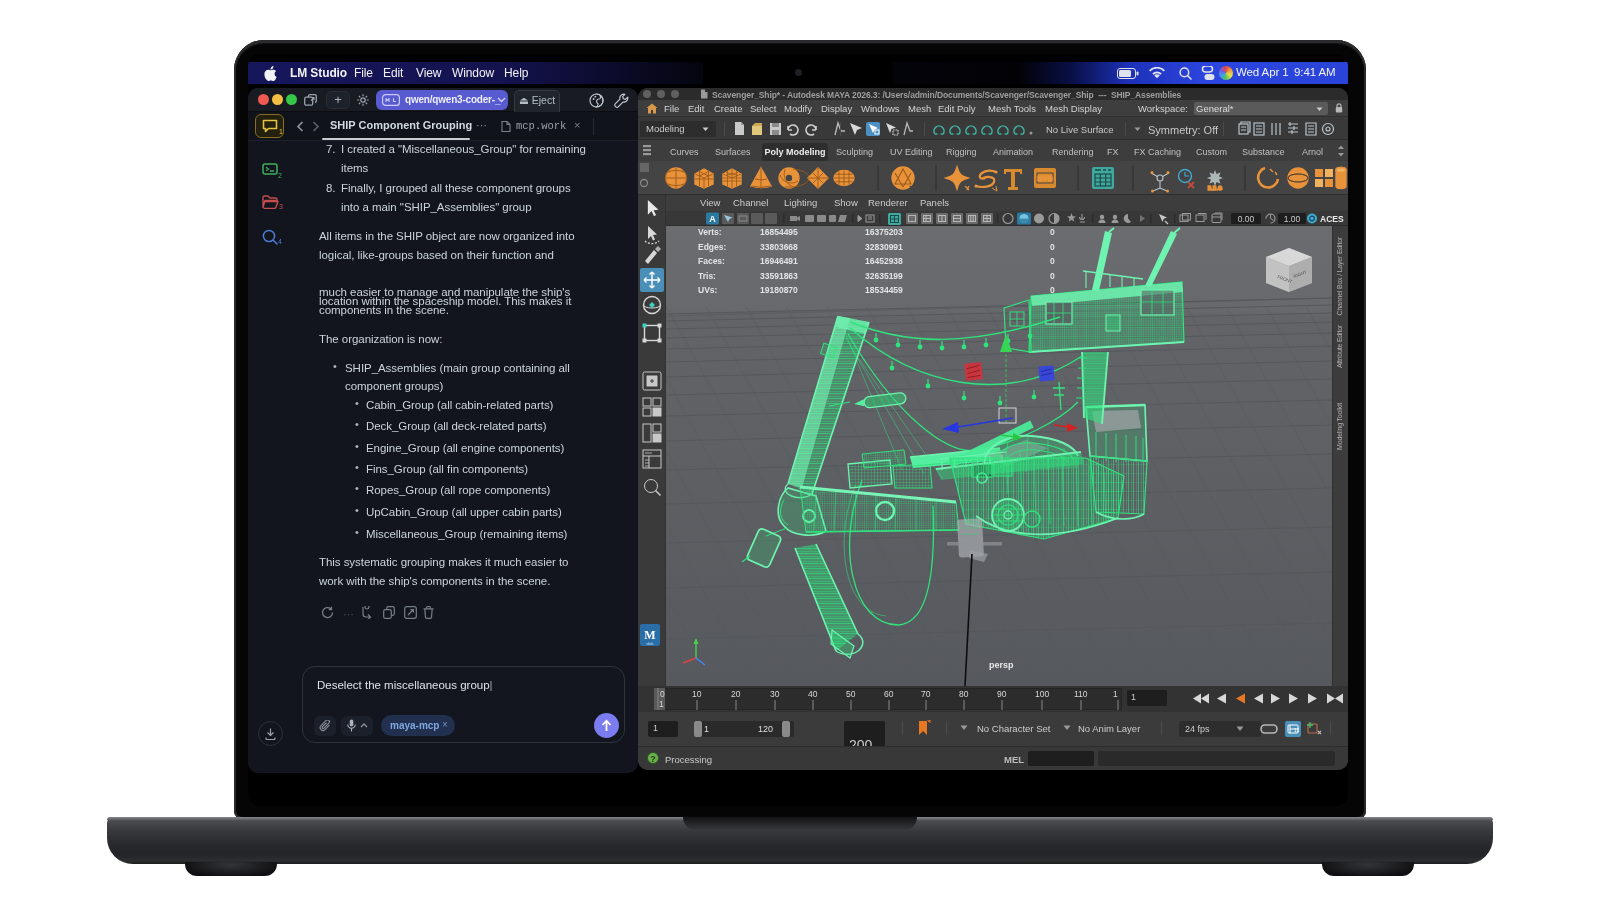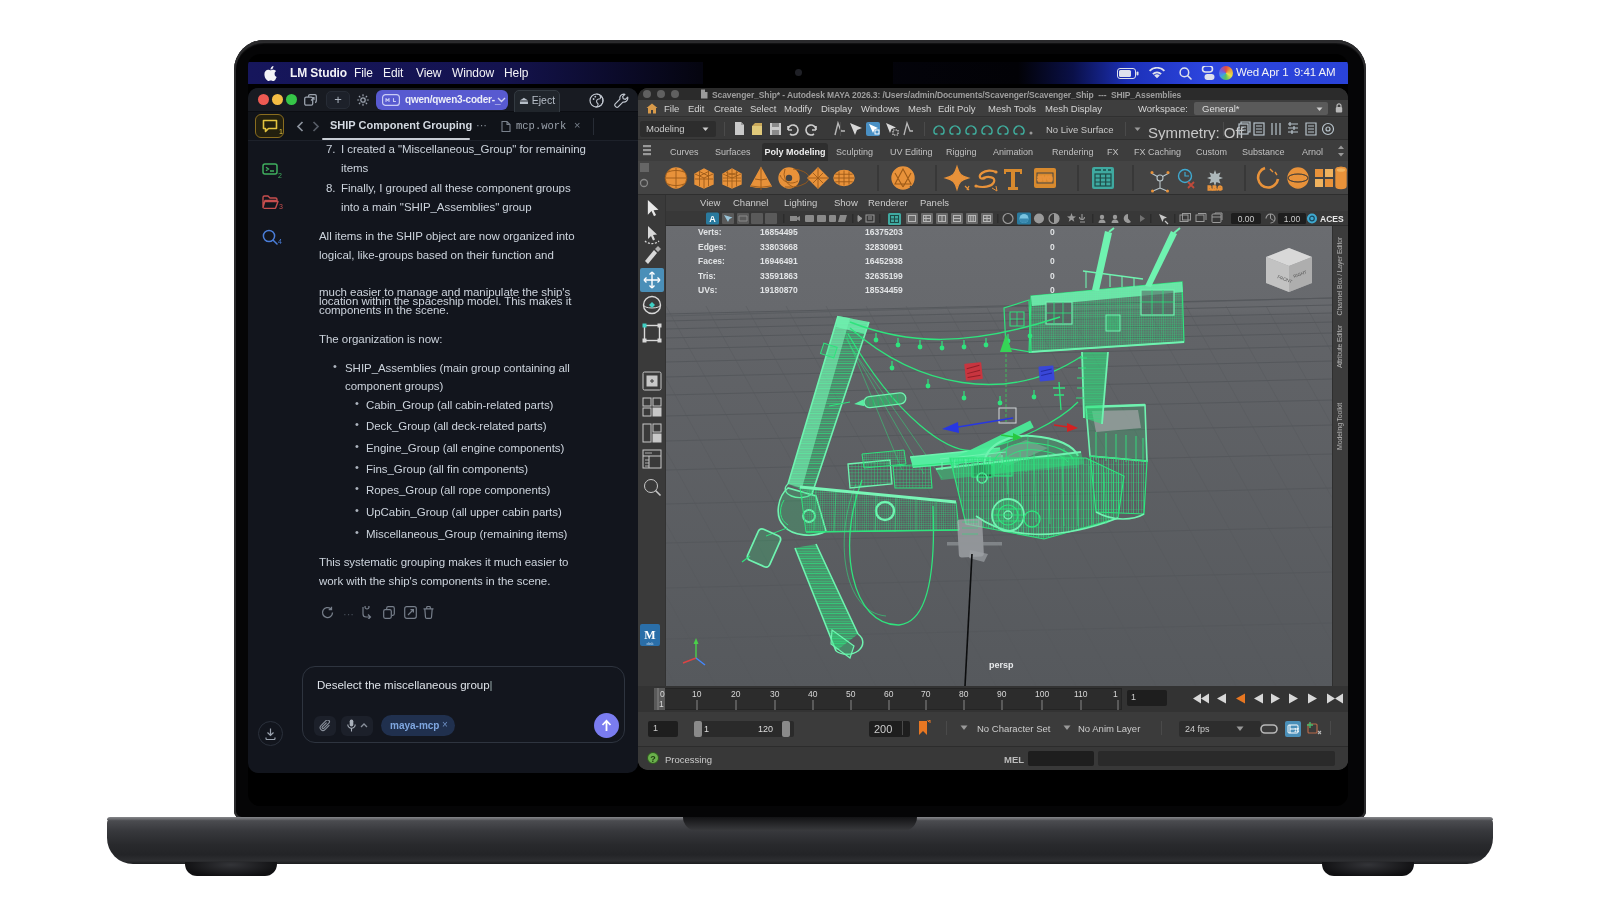--- a/index.html
+++ b/index.html
@@ -247,21 +247,21 @@
           <span class="mm" style="left:76px;">Create</span>
           <span class="mm" style="left:112px;">Select</span>
           <span class="mm" style="left:146px;">Modify</span>
           <span class="mm" style="left:183px;">Display</span>
           <span class="mm" style="left:223px;">Windows</span>
           <span class="mm" style="left:270px;">Mesh</span>
           <span class="mm" style="left:300px;">Edit Poly</span>
           <span class="mm" style="left:350px;">Mesh Tools</span>
           <span class="mm" style="left:407px;">Mesh Display</span>
         <span class="mm" style="left:500px;">Workspace:</span>
-        <span class="abs" style="left:556px;top:2px;width:134px;height:13px;background:#5a5a5a;border-radius:2px;font-size:9.5px;color:#ddd;padding:1px 8px;">General*</span>
+        <span class="abs" style="left:556px;top:2px;width:134px;height:13px;background:#5a5a5a;border-radius:2px;font-size:9.5px;color:#ddd;padding:1px 2px;">General*</span>
         <svg class="abs" style="left:678px;top:7px;" width="7" height="5" viewBox="0 0 7 5">
             <path d="M0.5 0.5 L3.5 4 L6.5 0.5" fill="#ccc"></path>
           </svg>
         <svg class="abs" style="left:697px;top:3px;" width="8" height="10" viewBox="0 0 8 10">
             <rect x="0.8" y="4" width="6.4" height="5.5" rx="1" fill="#b8b8b8"></rect>
             <path d="M2 4 V2.8 a2 2 0 0 1 4 0 V4" fill="none" stroke="#b8b8b8" stroke-width="1.2"></path>
           </svg>
       </div>
       <div class="abs" style="left:0;top:30px;width:710px;height:22px;background:#393939;border-bottom:1px solid #2e2e2e;">
         <span class="abs" style="left:2px;top:3px;width:76px;height:16px;background:#2d2d2d;border-radius:2px;font-size:9.5px;color:#ccc;padding:2px 6px;">Modeling</span>
@@ -301,21 +301,21 @@
             <path d="M67 13 a5 5 0 1 1 8 0 M67 13 h2.5 M72.5 13 H75"></path>
             <path d="M83 13 a5 5 0 1 1 8 0 M83 13 h2.5 M88.5 13 H91"></path>
           </g>
           <circle cx="99" cy="12" r="1.5" fill="#999"></circle>
         </svg>
         <span class="abs" style="left:408px;top:6px;font-size:9.5px;color:#c8c8c8;">No Live Surface</span>
         <span class="msep" style="left:487px;"></span>
         <svg class="abs" style="left:496px;top:9px;" width="7" height="5" viewBox="0 0 7 5">
             <path d="M0.5 0.5 L3.5 4 L6.5 0.5" fill="#999"></path>
           </svg>
-        <span class="abs" style="left:510px;top:6px;font-size:15px;color:#c8c8c8;">Symmetry: Off</span>
+        <span class="abs" style="left:510px;top:6px;font-size:11px;color:#c8c8c8;">Symmetry: Off</span>
         <span class="msep" style="left:585px;"></span>
         <svg class="abs" style="left:600px;top:3px;" width="100" height="16" viewBox="0 0 100 16">
           <g stroke="#b8c4cc" stroke-width="1.2" fill="none">
             <rect x="1" y="3" width="9" height="10"></rect>
               <path d="M3 3 V1 h9 v10 h-2"></path>
               <path d="M3 6 h5 M3 9 h5"></path>
             <rect x="16" y="2" width="10" height="12"></rect>
               <path d="M18 5 h6 M18 8 h6 M18 11 h6"></path>
             <path d="M34 2 v12 M38 2 v12 M42 2 v12"></path>
             <path d="M50 3 h10 M50 7 h10 M50 11 h10 M52 1 v4 M56 5 v4 M54 9 v4"></path>
@@ -975,21 +975,21 @@
         </svg>
       </div>
       <div id="rangebar" class="abs" style="left:0;top:624px;width:710px;height:34px;background:#3b3b3b;">
         <span class="abs" style="left:10px;top:9px;width:30px;height:16px;background:#1e1e1e;border-radius:2px;color:#ccc;font-size:9px;padding:2px 5px;">1</span>
         <div class="abs" style="left:56px;top:9px;width:100px;height:16px;background:#2a2a2a;border-radius:2px;">
           <span class="abs" style="left:0;top:0;width:8px;height:16px;background:#8a8a8a;border-radius:2px;"></span>
           <span class="abs" style="left:10px;top:3px;color:#ddd;font-size:9px;">1</span>
           <span class="abs" style="left:64px;top:3px;color:#ddd;font-size:9px;">120</span>
           <span class="abs" style="left:88px;top:0;width:8px;height:16px;background:#8a8a8a;border-radius:2px;"></span>
         </div>
-        <span class="abs" style="left:206px;top:9px;width:41px;height:16px;background:#1e1e1e;border-radius:2px;color:#ccc;font-size:11px;padding:2px 5px;margin-left:25px;">200</span>
+        <span class="abs" style="left:206px;top:9px;width:41px;height:16px;background:#1e1e1e;border-radius:2px;color:#ccc;font-size:14px;padding:16px 5px;">200</span>
         <span class="msep" style="left:264px;top:9px;"></span>
         <svg class="abs" style="left:279px;top:8px;" width="14" height="17" viewBox="0 0 14 17">
             <path d="M2 1 h8 v14 l-4-4 -4 4 Z" fill="#e87722"></path>
             <path d="M11 2 l2-2 M13 0 v3 M13 0 h-3" stroke="#e87722" stroke-width="1"></path>
           </svg>
         <span class="msep" style="left:308px;top:9px;"></span>
         <svg class="abs" style="left:322px;top:13px;" width="8" height="6" viewBox="0 0 8 6">
             <path d="M0.5 0.5 L4 5 L7.5 0.5" fill="#999"></path>
           </svg>
         <span class="abs" style="left:339px;top:11px;font-size:9.5px;color:#ccc;">No Character Set</span>

